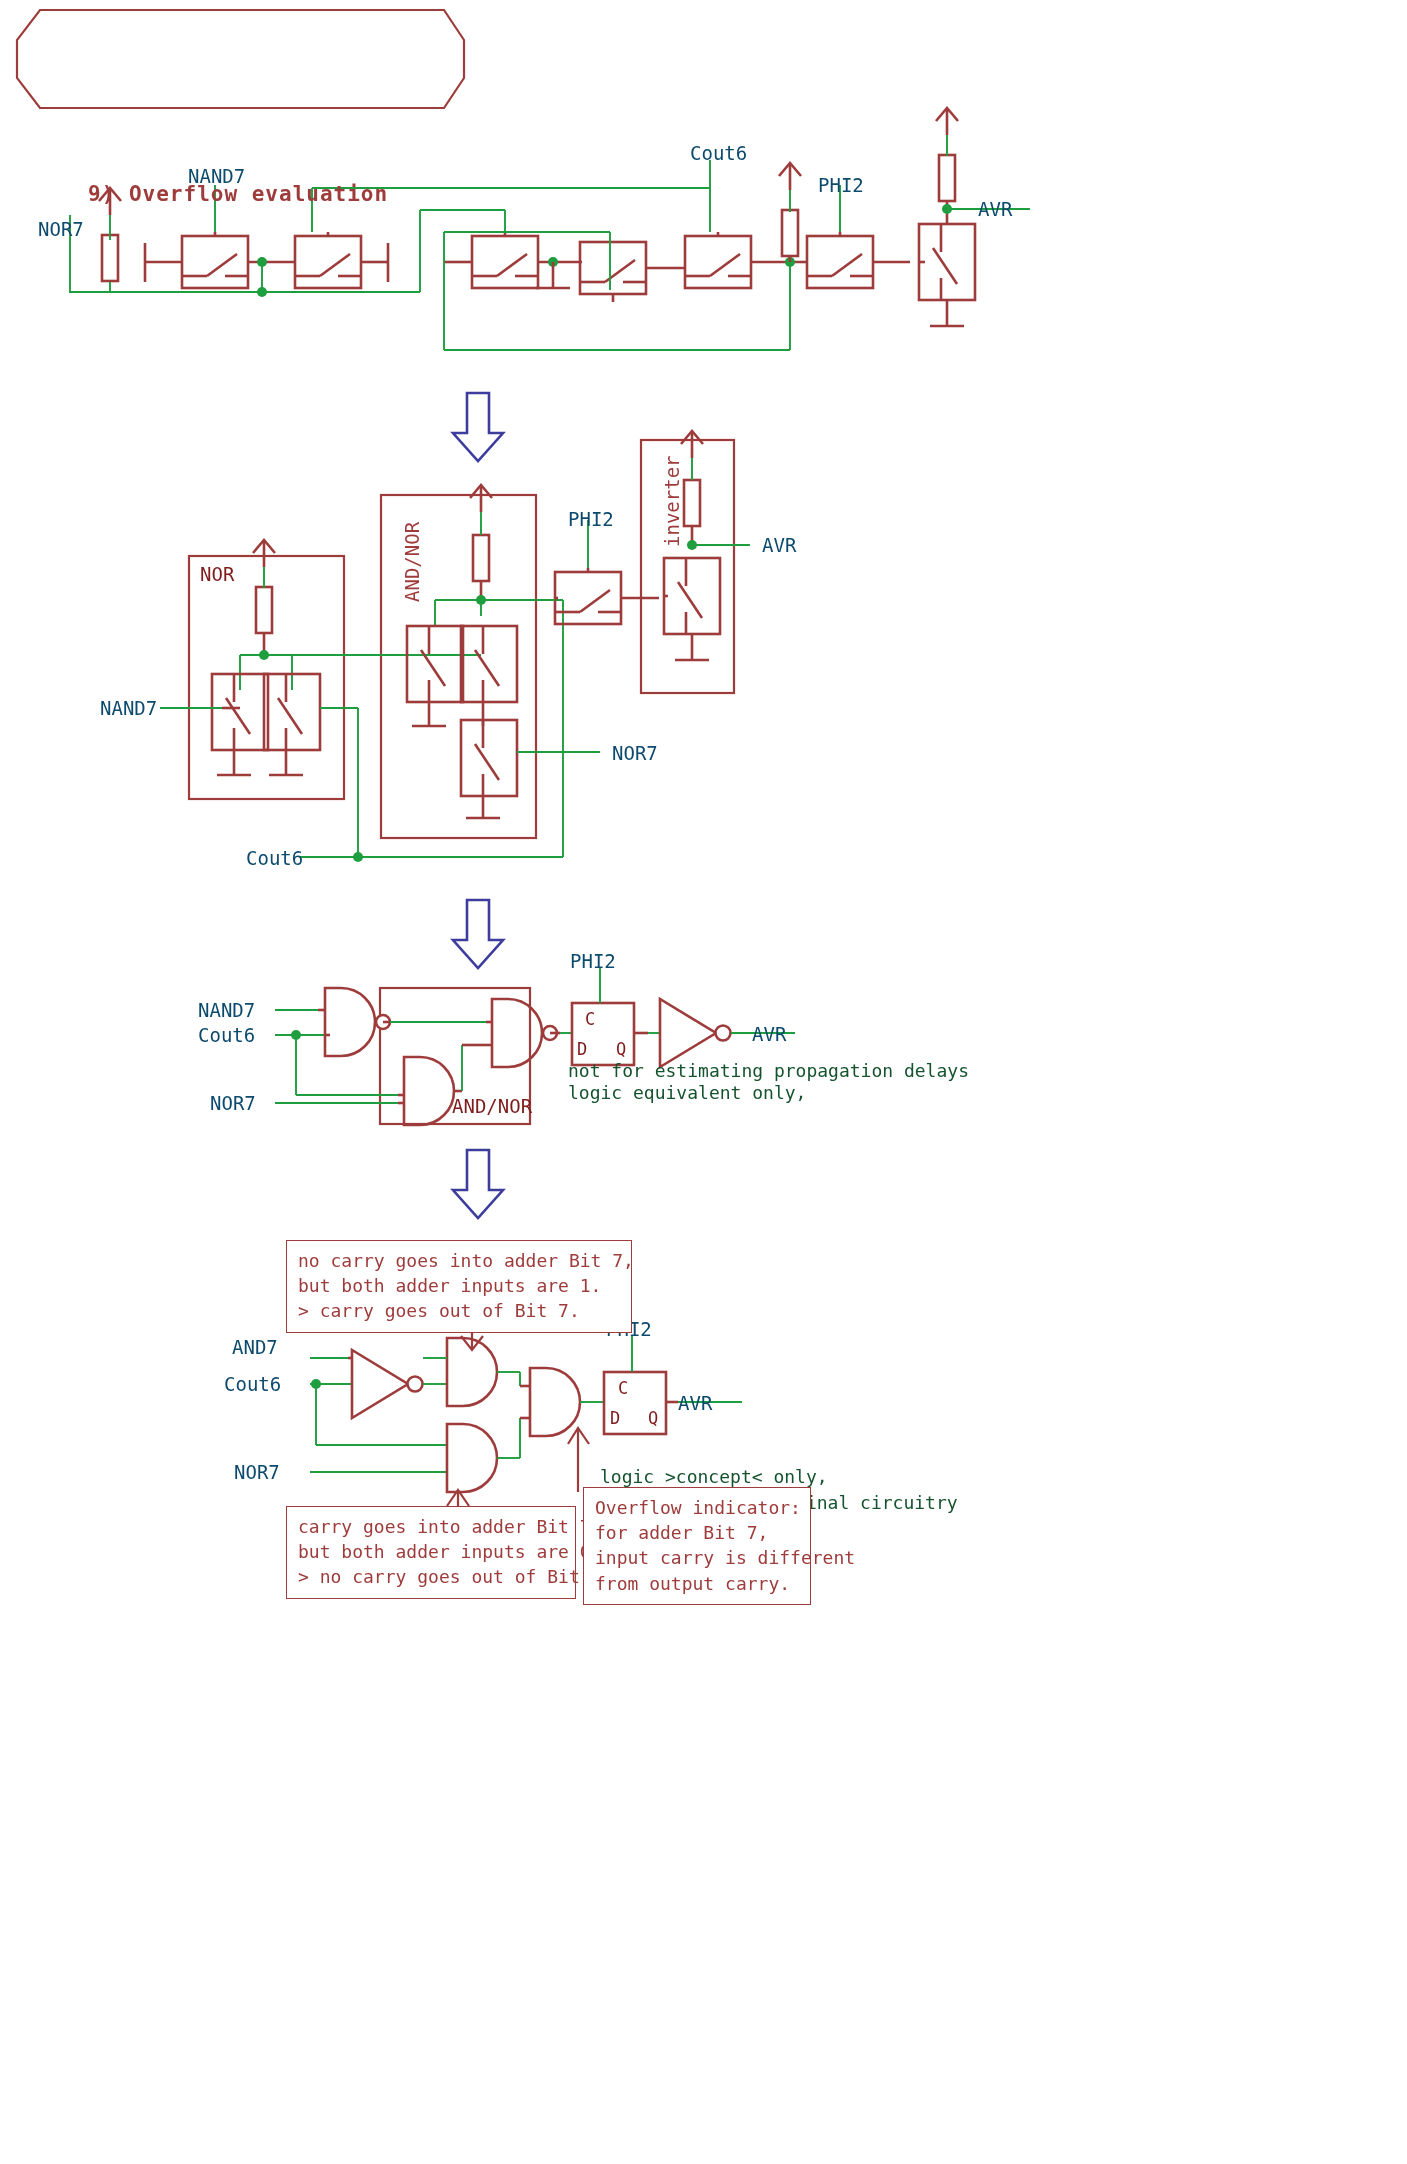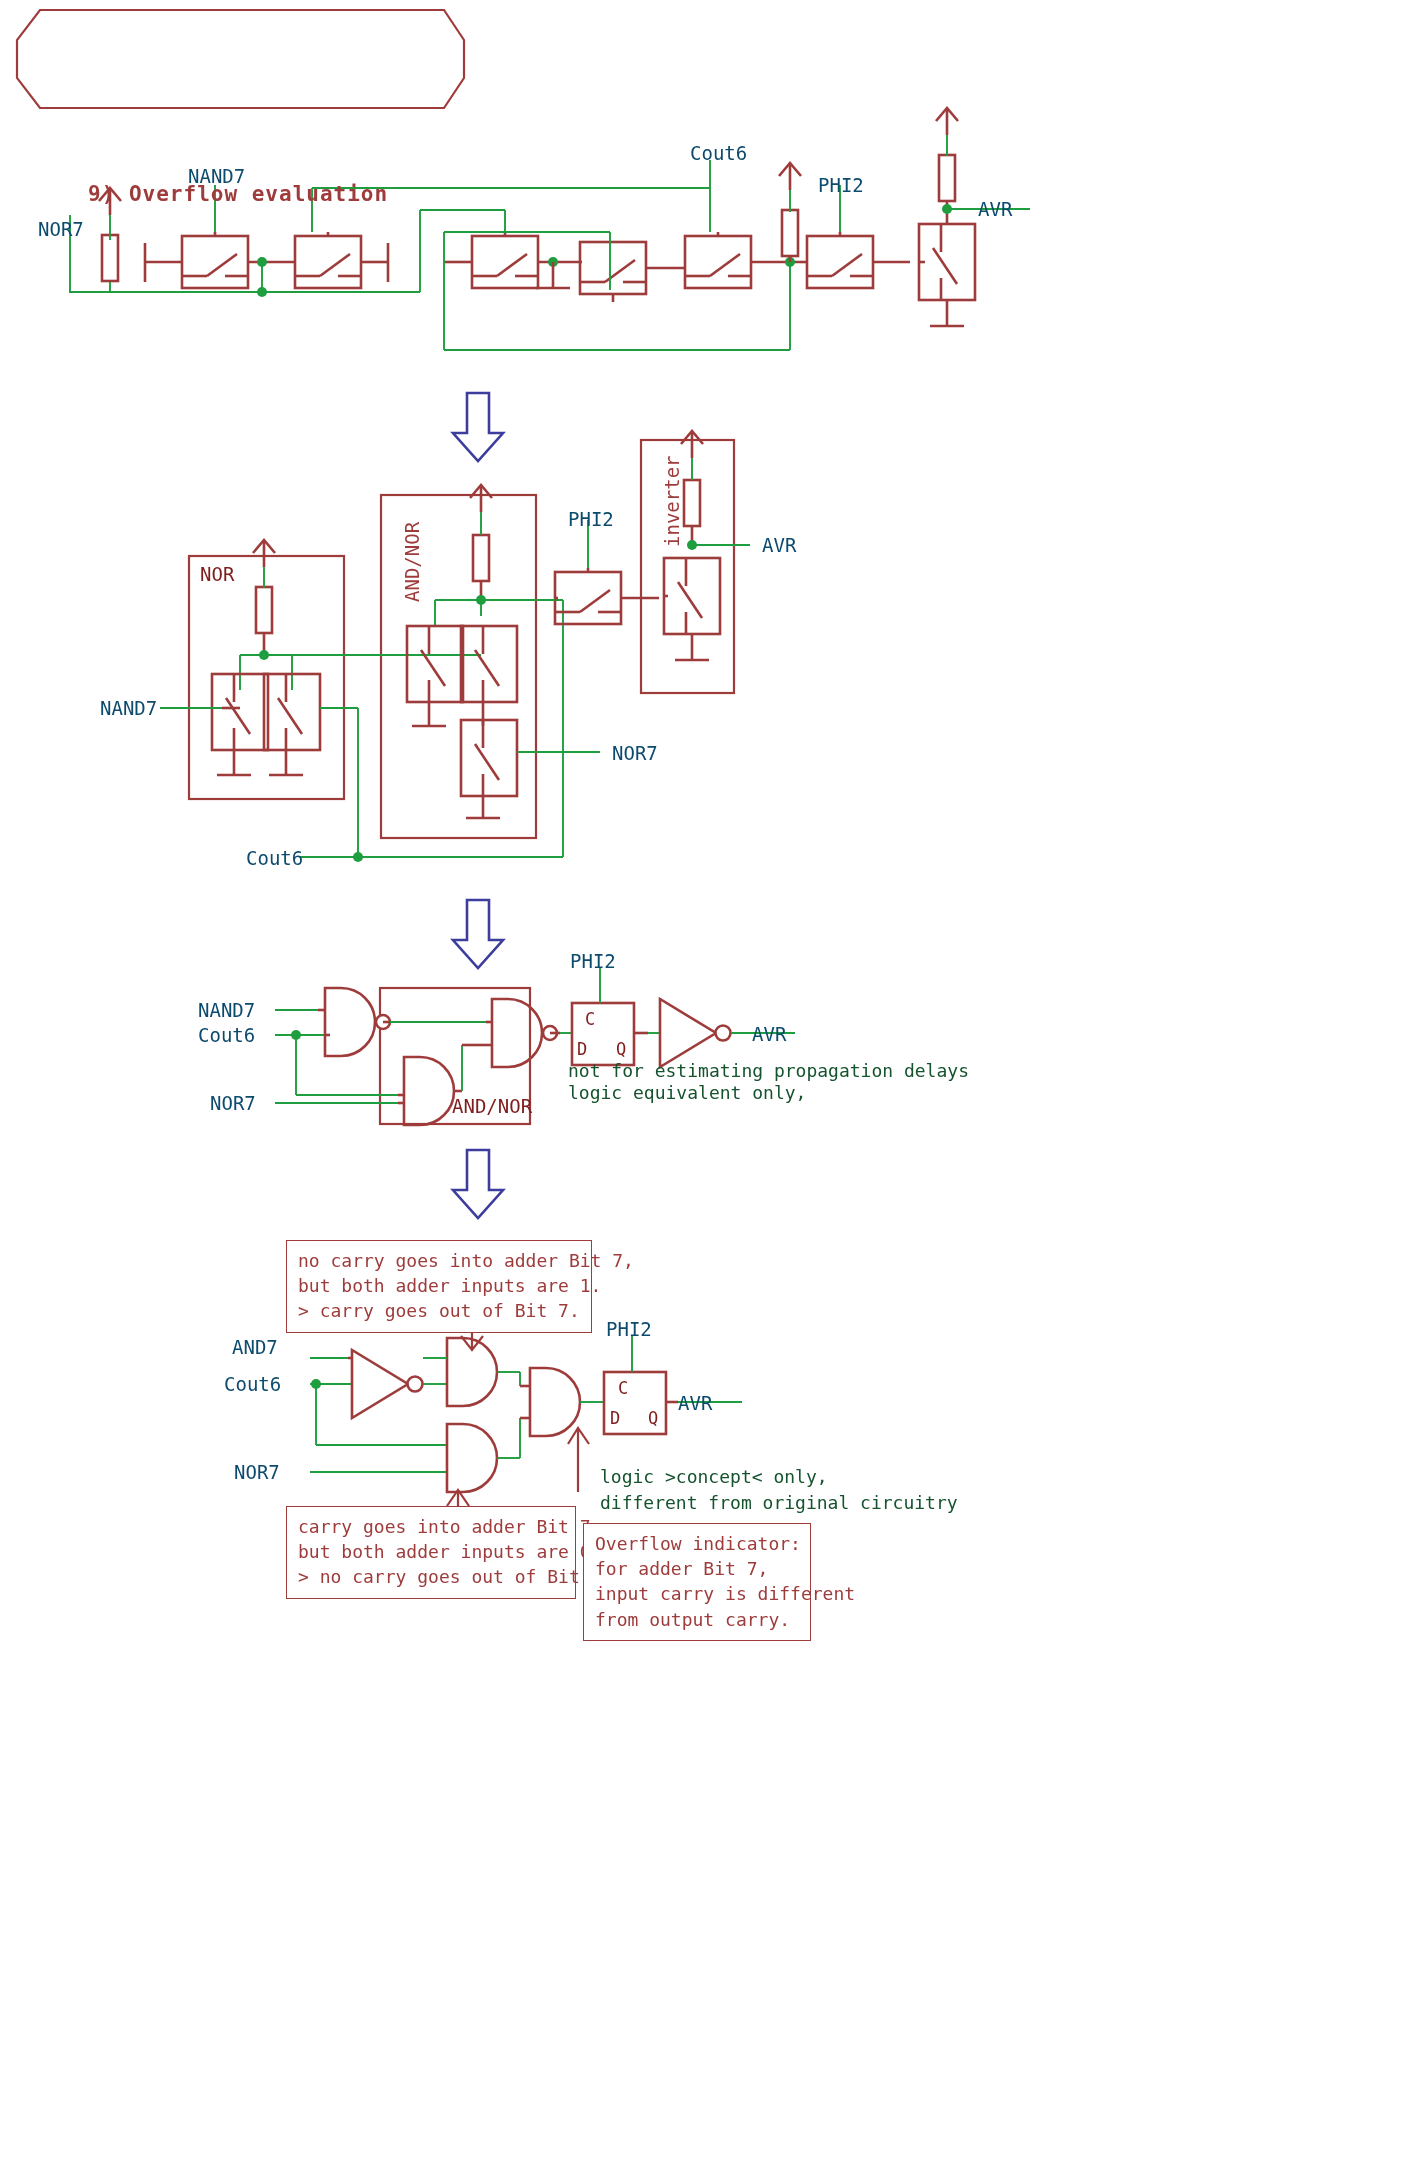--- a/index.html
+++ b/index.html
@@ -562,26 +562,26 @@
   <div class="lbl" style="left:606px;top:1318px;">PHI2</div>
   <div class="lbl" style="left:678px;top:1392px;">AVR</div>
 
   <div class="rlbl" style="left:618px;top:1378px;font-size:17px;">C</div>
   <div class="rlbl" style="left:610px;top:1408px;font-size:17px;">D</div>
   <div class="rlbl" style="left:648px;top:1408px;font-size:17px;">Q</div>
 
   <div class="note" style="left:600px;top:1465px;">logic &gt;concept&lt; only,</div>
   <div class="note" style="left:600px;top:1491px;">different from original circuitry</div>
 
-  <div class="boxnote" style="left:286px;top:1240px;width:306px;">no carry goes into adder Bit 7,
+  <div class="boxnote" style="left:286px;top:1240px;width:346px;">no carry goes into adder Bit 7,
 but both adder inputs are 1.
 &gt; carry goes out of Bit 7.</div>
 
   <div class="boxnote" style="left:286px;top:1506px;width:290px;">carry goes into adder Bit 7,
 but both adder inputs are 0.
 &gt; no carry goes out of Bit 7.</div>
 
-  <div class="boxnote" style="left:583px;top:1487px;width:228px;margin-top:36px;">Overflow indicator:
+  <div class="boxnote" style="left:583px;top:1487px;width:228px;">Overflow indicator:
 for adder Bit 7,
 input carry is different
 from output carry.</div>
 
 </div>
 
 </body></html>

